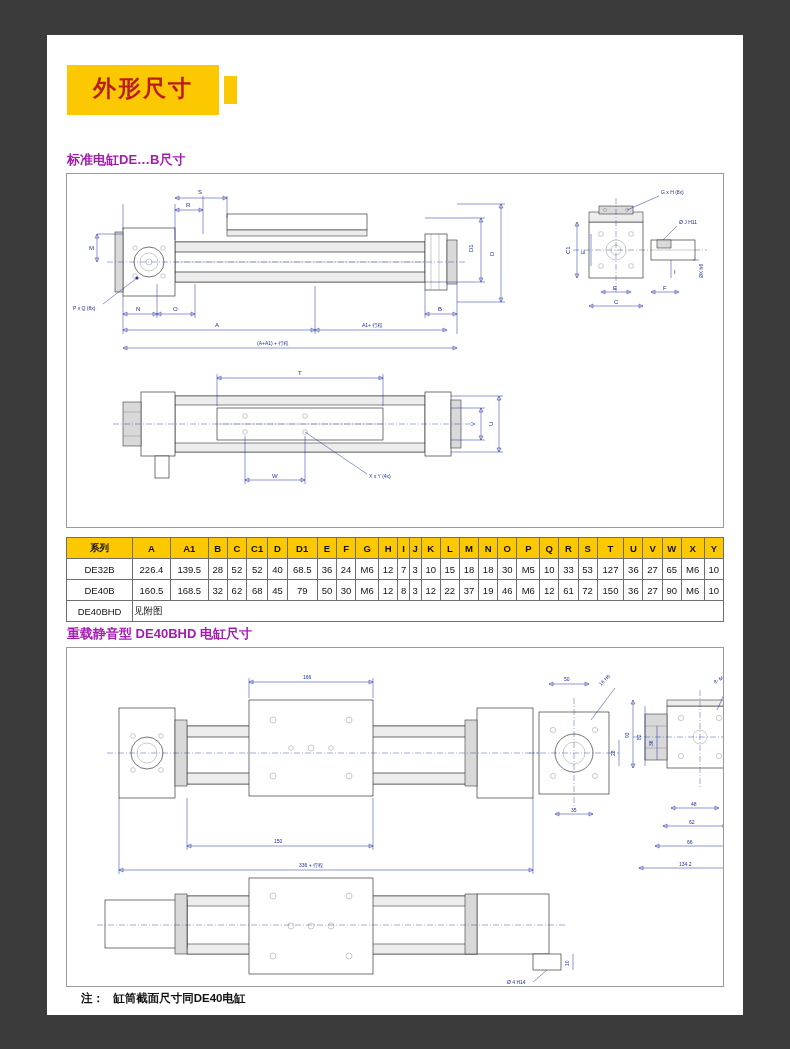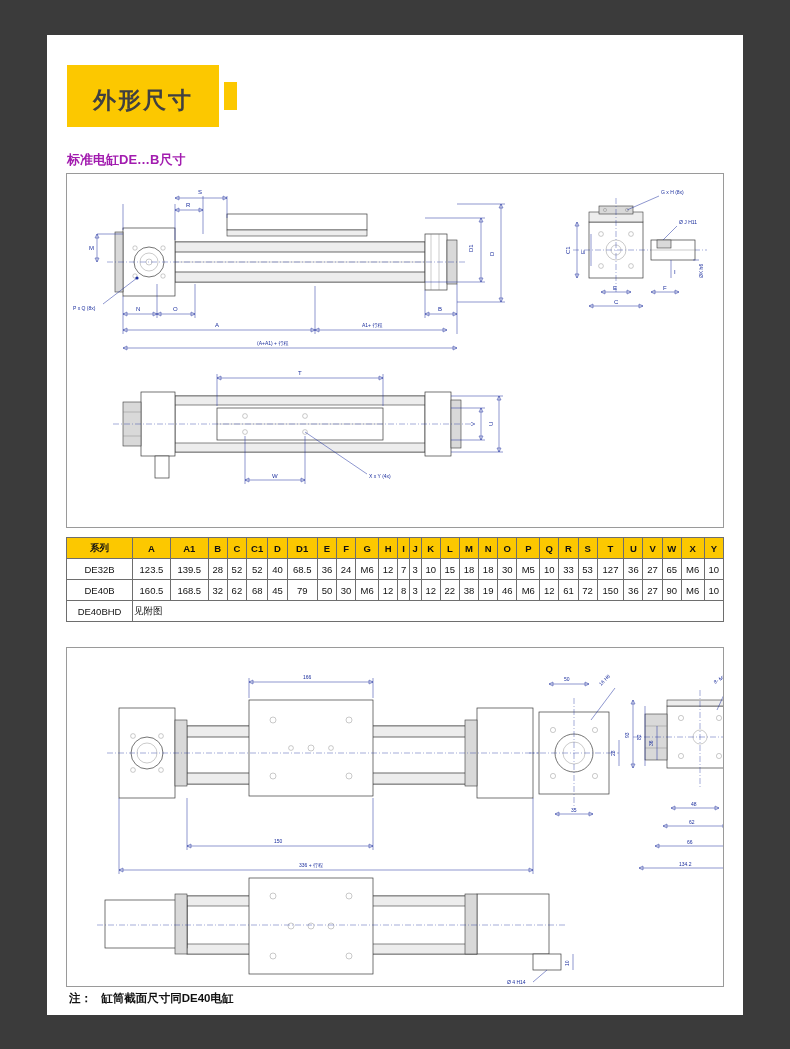--- a/index.html
+++ b/index.html
@@ -16,22 +16,22 @@
     background:#ffffff;
     box-sizing:border-box;
   }
   
   .banner{
     position:absolute;left:20px;top:30px;
     display:flex;align-items:stretch;
   }
   .banner-main{
     background:#fcc800;
-    padding:22px 26px 12px 26px;
-    font-size:23px;font-weight:bold;color:#404040;
+    padding:10px 26px 12px 26px;
+    font-size:23px;font-weight:bold;color:#b91c1c;
     letter-spacing:2px;
     line-height:1.2;
   }
   .banner-tick{
     width:13px;background:#fcc800;margin-left:5px;
     height:28px;align-self:center;
   }
   
   .sec-title{
     position:absolute;left:20px;
@@ -67,21 +67,21 @@
   .tbl thead th{
     background:#fcc800;
     font-weight:bold;
     font-size:9.5px;
   }
   .tbl thead th.first{ text-align:center; }
   .tbl td.first{ text-align:center; }
   .tbl td.wide{ text-align:left; }
   
   .note{
-    position:absolute;left:22px;top:956px;
+    position:absolute;left:34px;top:956px;
     font-size:11.5px;font-weight:bold;color:#111;
   }
   .note .lbl{margin-right:6px;}
   
   svg{display:block;}
   .dim{stroke:#1c2f9e;stroke-width:.5;fill:none;}
   .dimtxt{fill:#1c2f9e;font-size:5px;font-family:"Liberation Sans",sans-serif;}
   .dimtxt7{fill:#1c2f9e;font-size:6px;font-family:"Liberation Sans",sans-serif;}
   .out{stroke:#3a3a3a;stroke-width:.7;fill:#fff;}
   .outg{stroke:#3a3a3a;stroke-width:.6;fill:#ededed;}
@@ -333,21 +333,21 @@
         <th>U</th>
         <th>V</th>
         <th>W</th>
         <th>X</th>
         <th>Y</th>
       </tr>
     </thead>
     <tbody>
       <tr>
         <td class="first">DE32B</td>
-        <td>123.5</td>
+        <td>226.4</td>
         <td>139.5</td>
         <td>28</td>
         <td>52</td>
         <td>52</td>
         <td>40</td>
         <td>68.5</td>
         <td>36</td>
         <td>24</td>
         <td>M6</td>
         <td>12</td>
@@ -379,41 +379,42 @@
         <td>45</td>
         <td>79</td>
         <td>50</td>
         <td>30</td>
         <td>M6</td>
         <td>12</td>
         <td>8</td>
         <td>3</td>
         <td>12</td>
         <td>22</td>
-        <td>38</td>
+        <td>37</td>
         <td>19</td>
         <td>46</td>
         <td>M6</td>
         <td>12</td>
         <td>61</td>
         <td>72</td>
         <td>150</td>
         <td>36</td>
         <td>27</td>
         <td>90</td>
         <td>M6</td>
         <td>10</td>
       </tr>
       <tr>
         <td class="first">DE40BHD</td>
         <td class="wide" colspan="28">见附图</td>
       </tr>
     </tbody>
   </table>
 
+  <div class="sec-title" id="t2">重载静音型 DE40BHD 电缸尺寸</div>
 
   <div class="frame" id="frame2">
     <svg width="656" height="338" viewBox="0 0 656 338">
 
       <rect class="out" x="120" y="78" width="290" height="58"></rect>
       <rect class="outg" x="120" y="78" width="290" height="11"></rect>
       <rect class="outg" x="120" y="125" width="290" height="11"></rect>
       <line class="thin" x1="120" y1="89" x2="410" y2="89"></line>
       <line class="thin" x1="120" y1="125" x2="410" y2="125"></line>
 

